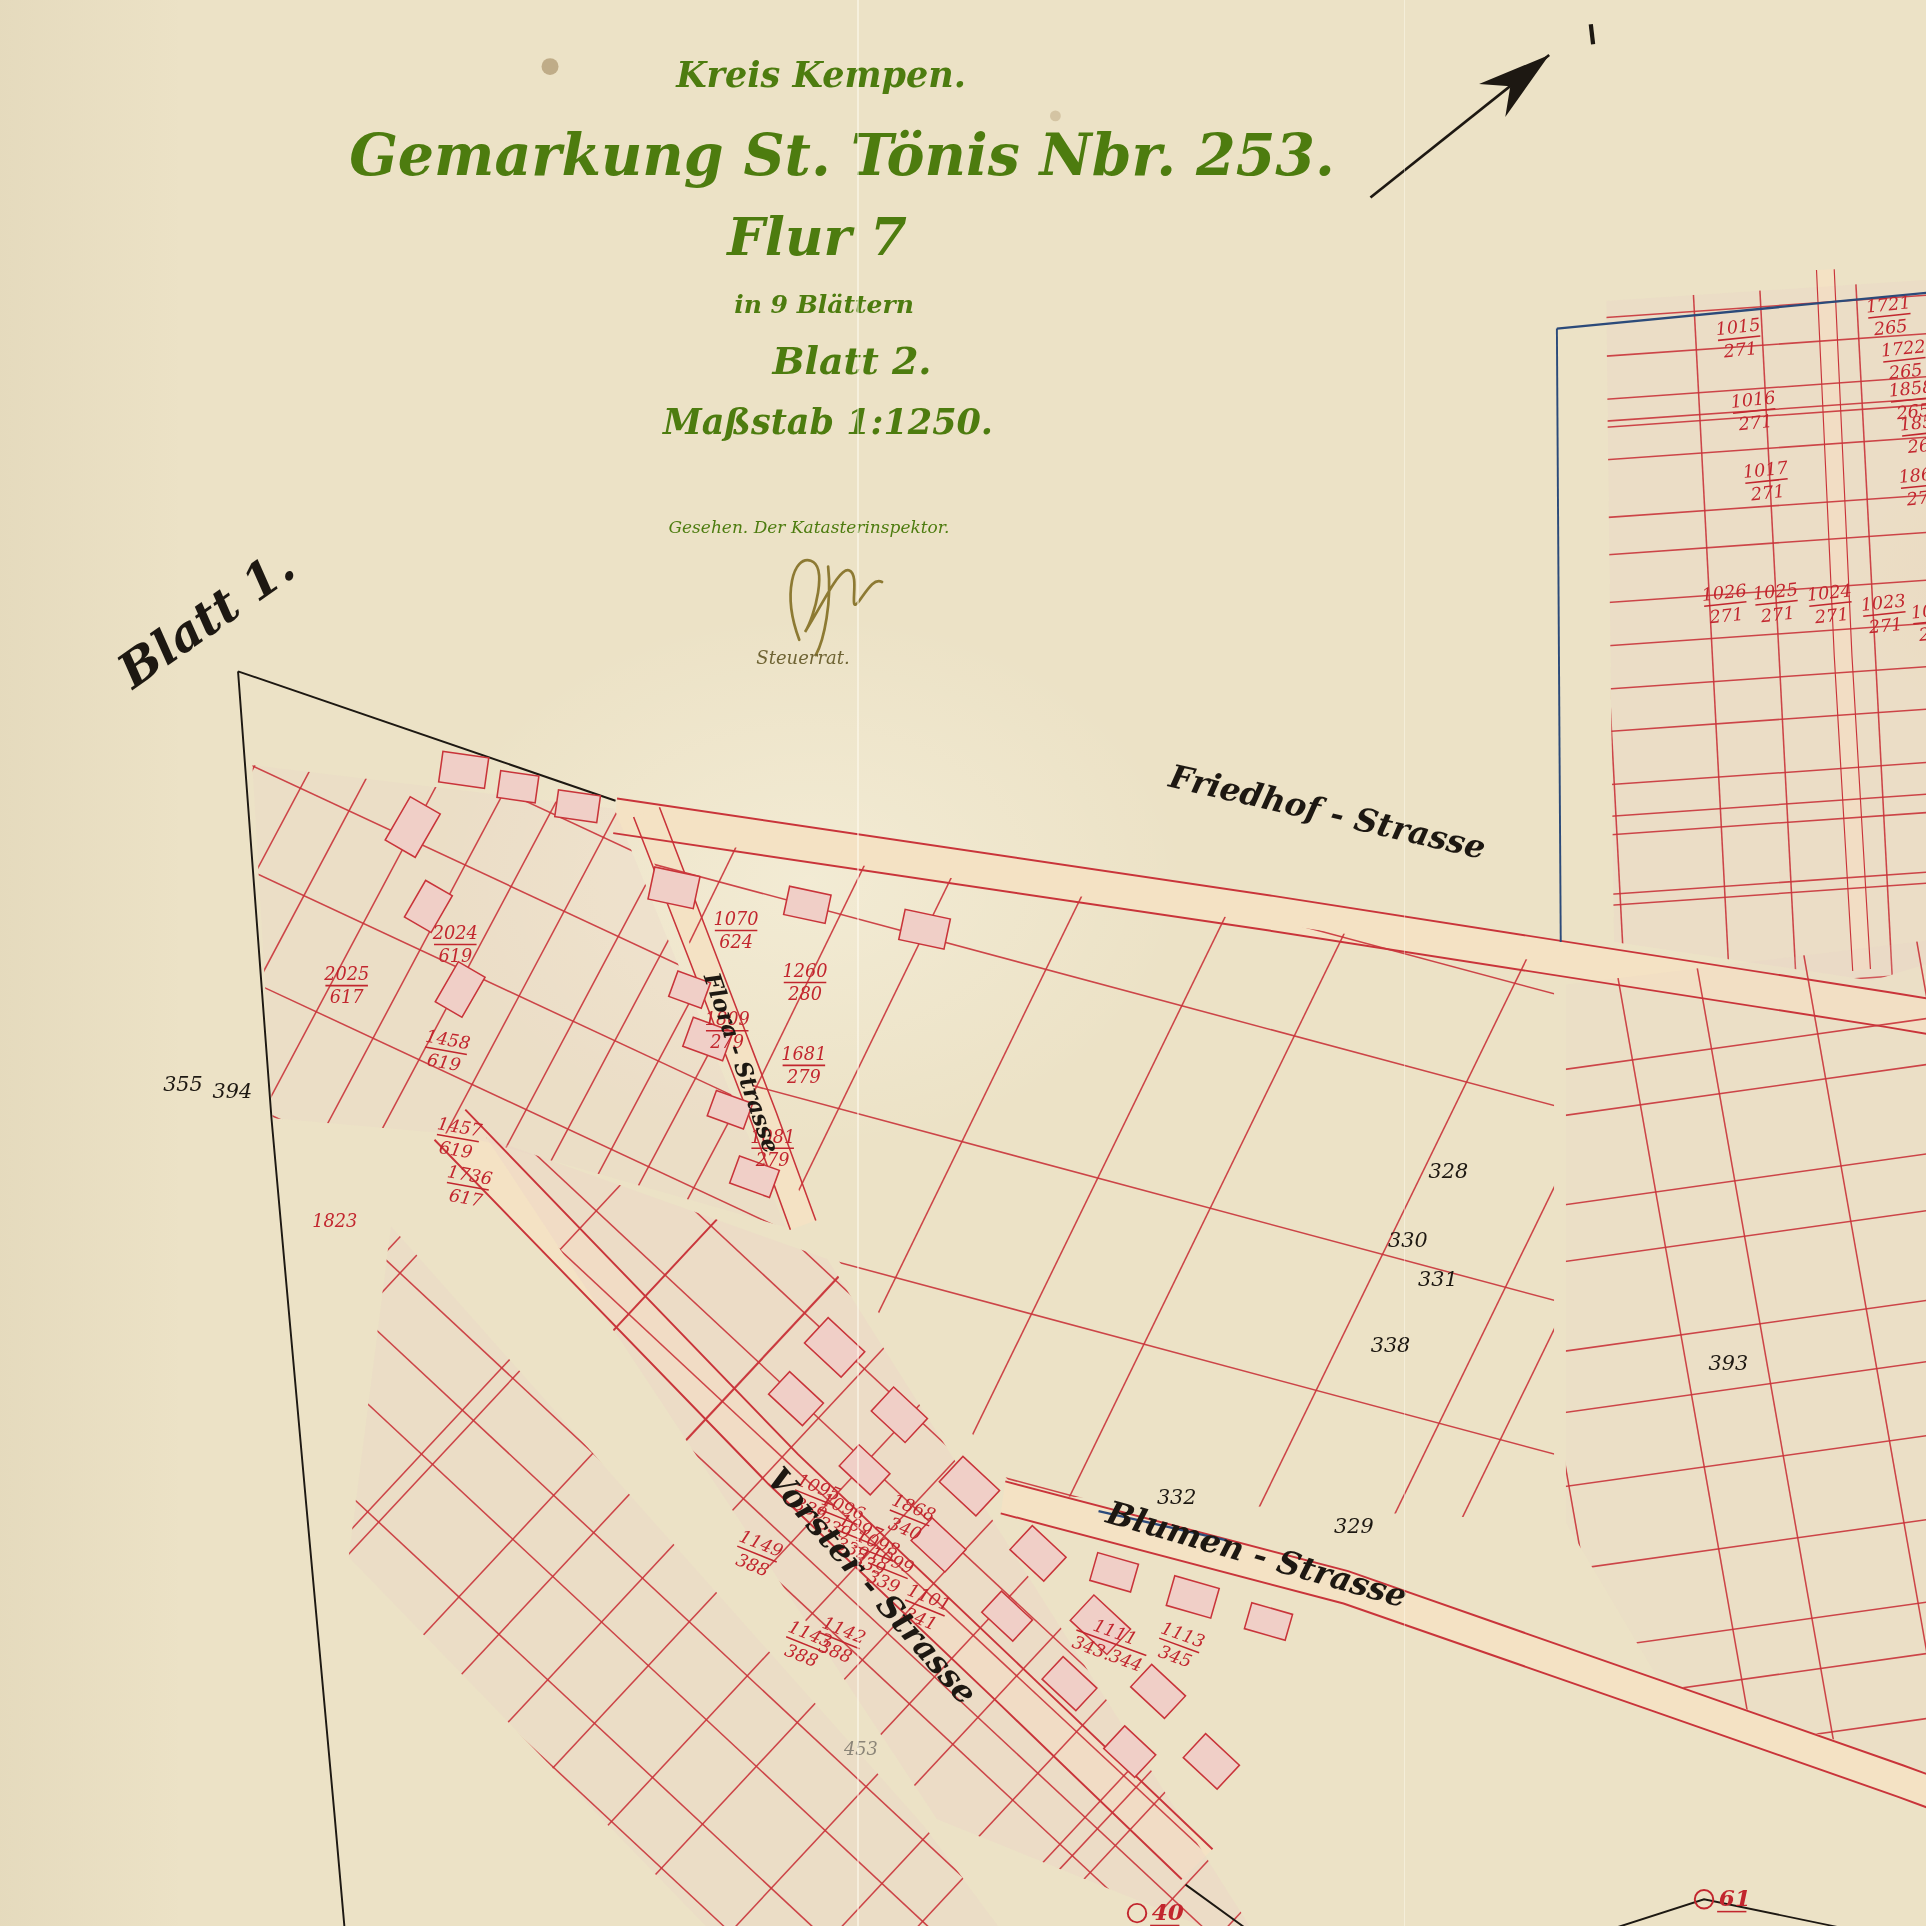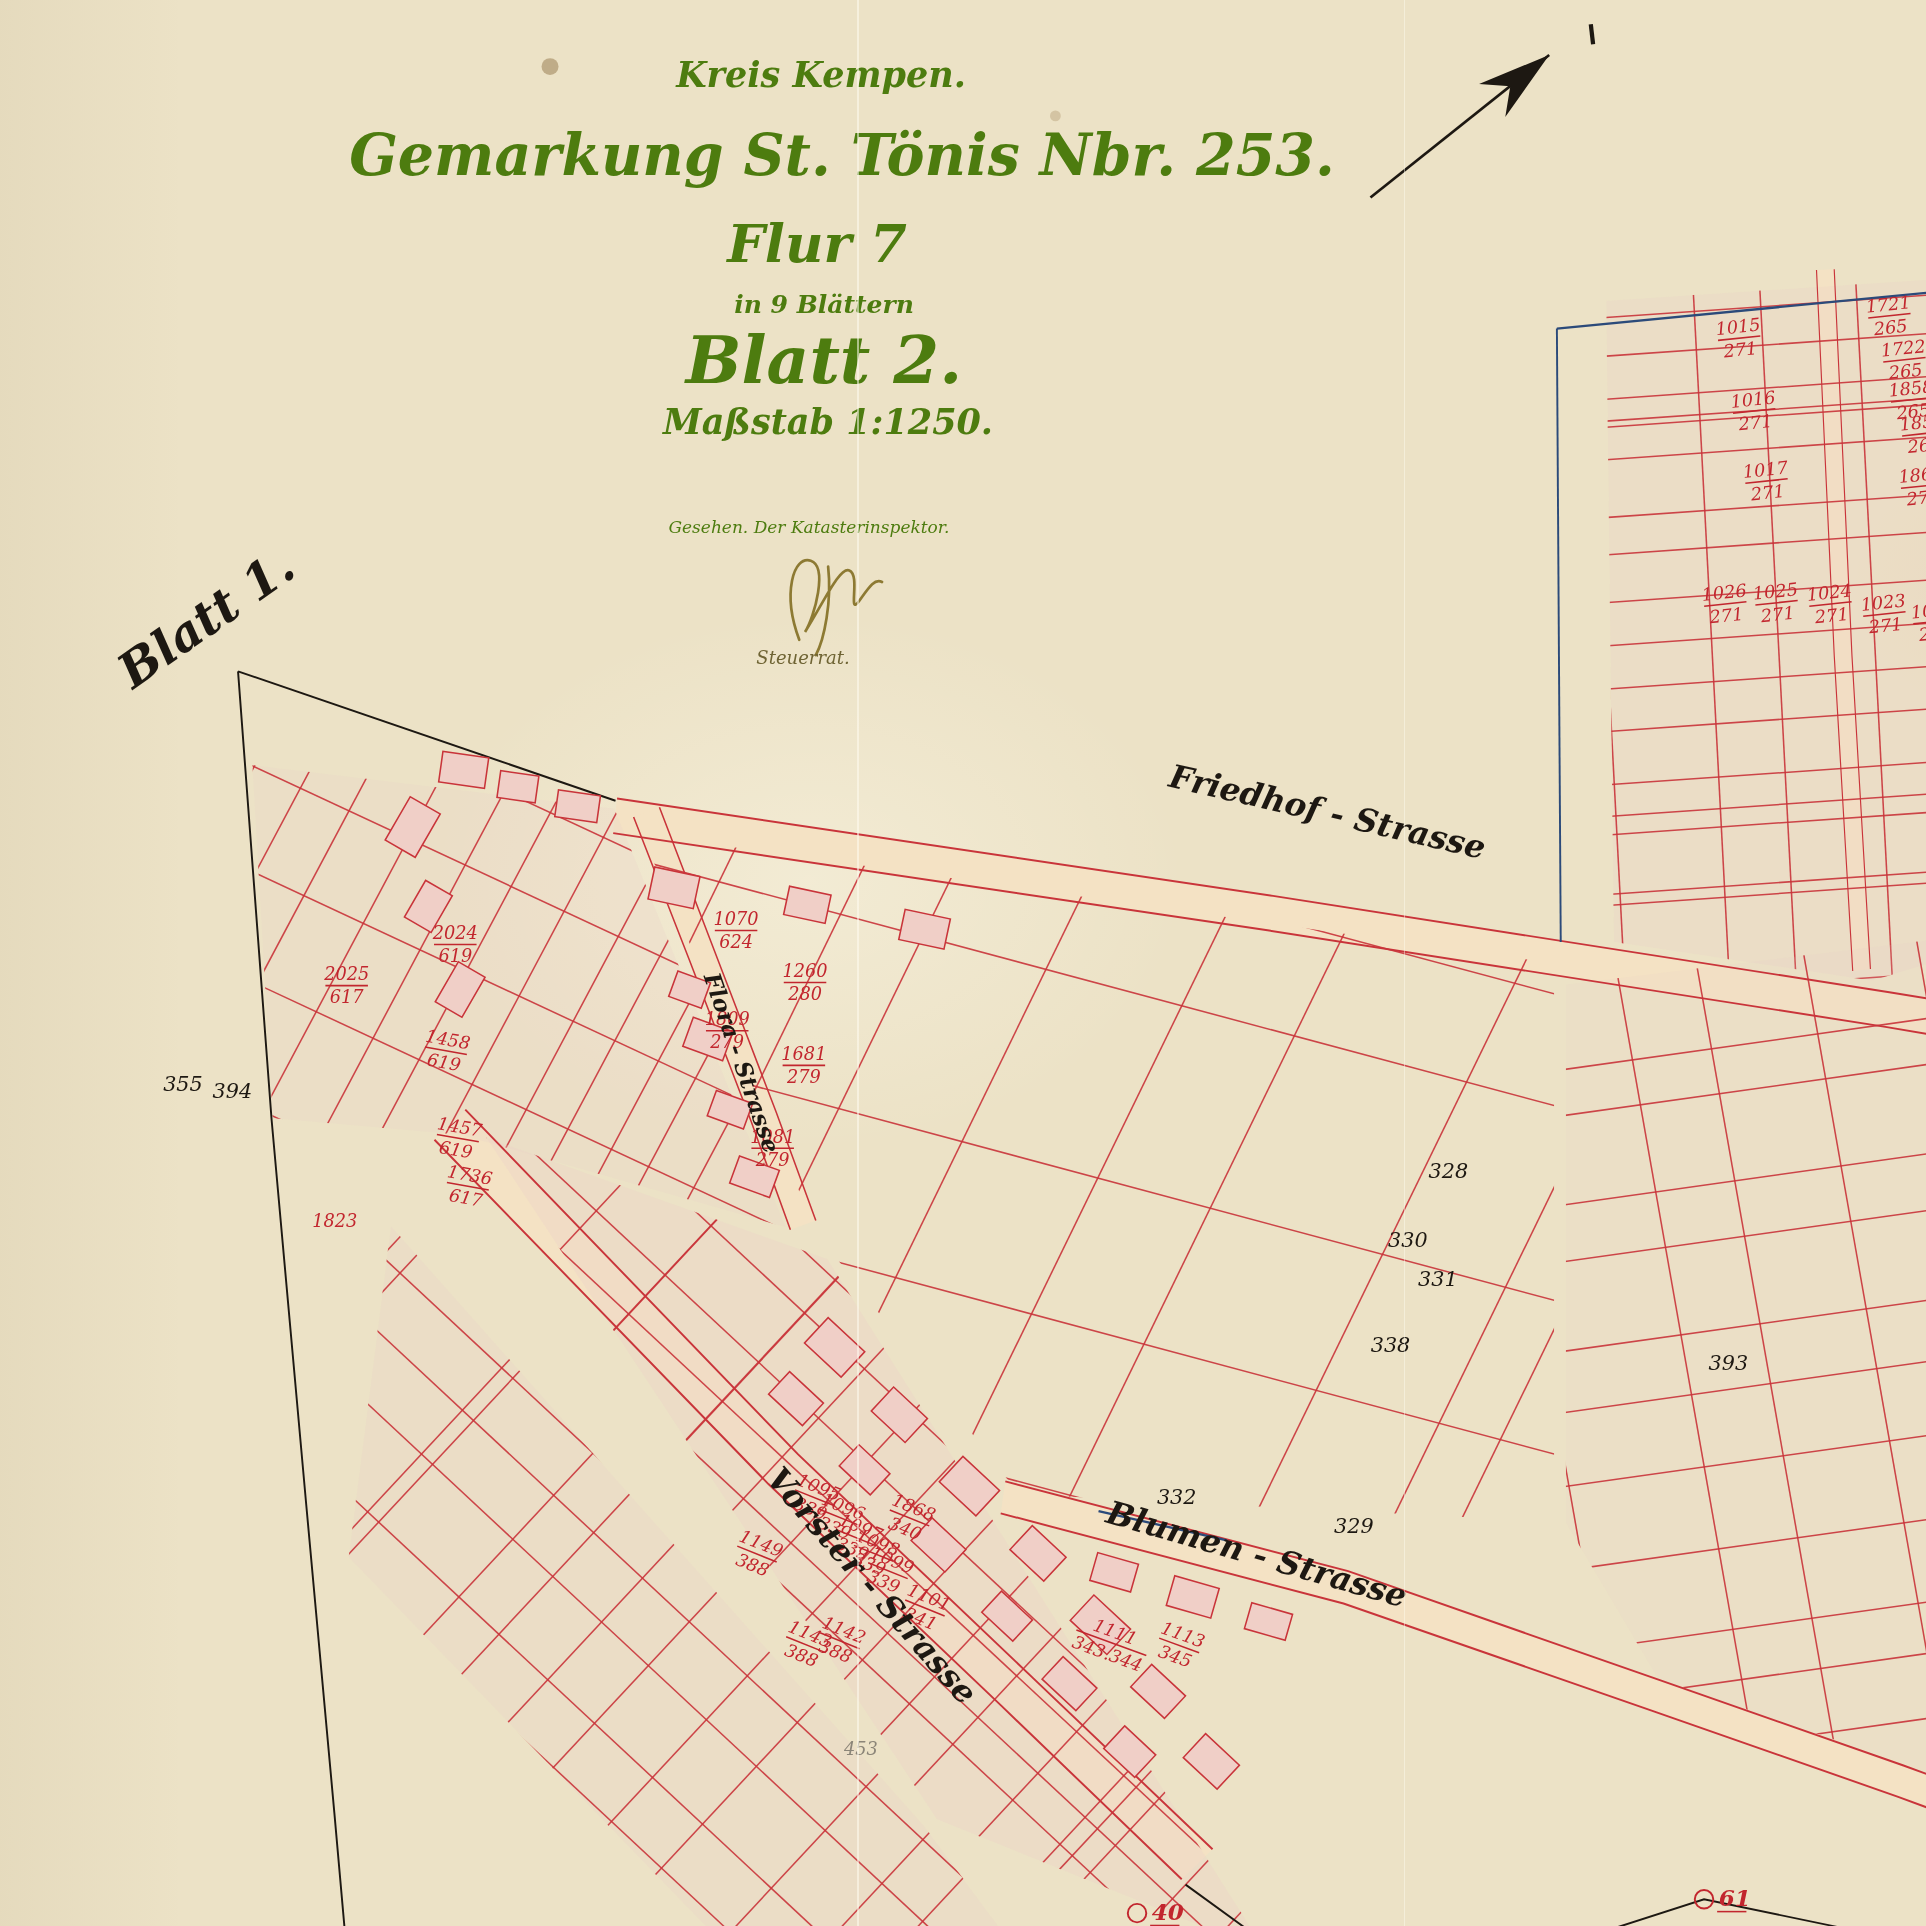--- a/index.html
+++ b/index.html
@@ -12,21 +12,21 @@
       radial-gradient(308px 231px at 88% 20%, rgba(176,141,79,.07), transparent 60%),
       radial-gradient(539px 385px at 35% 30%, rgba(255,252,238,.35), transparent 70%),
       linear-gradient(90deg, rgba(120,96,50,.06), rgba(0,0,0,0) 8%, rgba(0,0,0,0) 92%, rgba(120,96,50,.08));}
   #map-svg{position:absolute;left:0;top:0;}
   .tt{position:absolute;transform:translate(-50%,-50%);white-space:nowrap;color:#4d7c0f;
       font-style:italic;text-align:center;}
   .t-region{font-size:35px;font-weight:bold;}
   .t-title{font-size:57px;font-weight:bold;}
   .t-flur{font-size:53px;font-weight:bold;}
   .t-blaetter{font-size:25px;font-weight:bold;}
-  .t-blatt{font-size:66px;font-weight:bold;}
+  .t-blatt{font-size:38px;font-weight:bold;margin-left:28px;}
   .t-scale{font-size:35px;font-weight:bold;}
   .t-note{font-size:20px;}
   .t-seen{font-size:17px;}
   .t-steuer{font-size:18px;color:#6f6434;}
   #crease-1{position:absolute;left:857px;top:0;width:1.5px;height:2907px;background:rgba(255,252,240,.55);}
   #crease-2{position:absolute;left:1404px;top:0;width:1.2px;height:2907px;background:rgba(255,252,240,.45);}
 </style>
 </head>
 <body>
 
@@ -791,21 +791,21 @@
       <g>
         <line x1="3558" y1="512" x2="4022" y2="142" stroke="#1d1812" stroke-width="7"></line>
         <polygon points="4022,142 3908,303 3921,223 3840,217" fill="#1d1812"></polygon>
       </g>
       <line x1="4130" y1="62" x2="4136" y2="114" stroke="#1d1812" stroke-width="11"></line>
       <path d="M2075,1660 C2030,1540 2060,1440 2105,1455 C2150,1470 2115,1600 2090,1640 C2140,1560 2180,1470 2205,1480 C2235,1492 2200,1600 2230,1560 C2255,1525 2270,1500 2290,1510 M2150,1470 C2160,1560 2140,1660 2118,1700" fill="none" stroke="#8d7a33" stroke-width="7" stroke-linecap="round"></path>
     </svg>
 
   <div class="tt t-region" style="left:821px;top:74px;">Kreis Kempen.</div>
   <div class="tt t-title" style="left:832px;top:154px;margin-left:10px;">Gemarkung St. Tönis Nbr. 253.</div>
-  <div class="tt t-flur" style="left:817px;top:243px;">Flur 7</div>
+  <div class="tt t-flur" style="left:817px;top:236px;">Flur 7</div>
   <div class="tt t-blaetter" style="left:824px;top:304px;">in 9 Blättern</div>
   <div class="tt t-blatt" style="left:824px;top:360px;">Blatt 2.</div>
   <div class="tt t-scale" style="left:828px;top:421px;">Maßstab 1:1250.</div>
   <div class="tt t-seen" style="left:809px;top:527px;">Gesehen. Der Katasterinspektor.</div>
   <div class="tt t-steuer" style="left:803px;top:657px;">Steuerrat.</div>
 
   <div id="crease-1"></div>
   <div id="crease-2"></div>
 </div>
 

